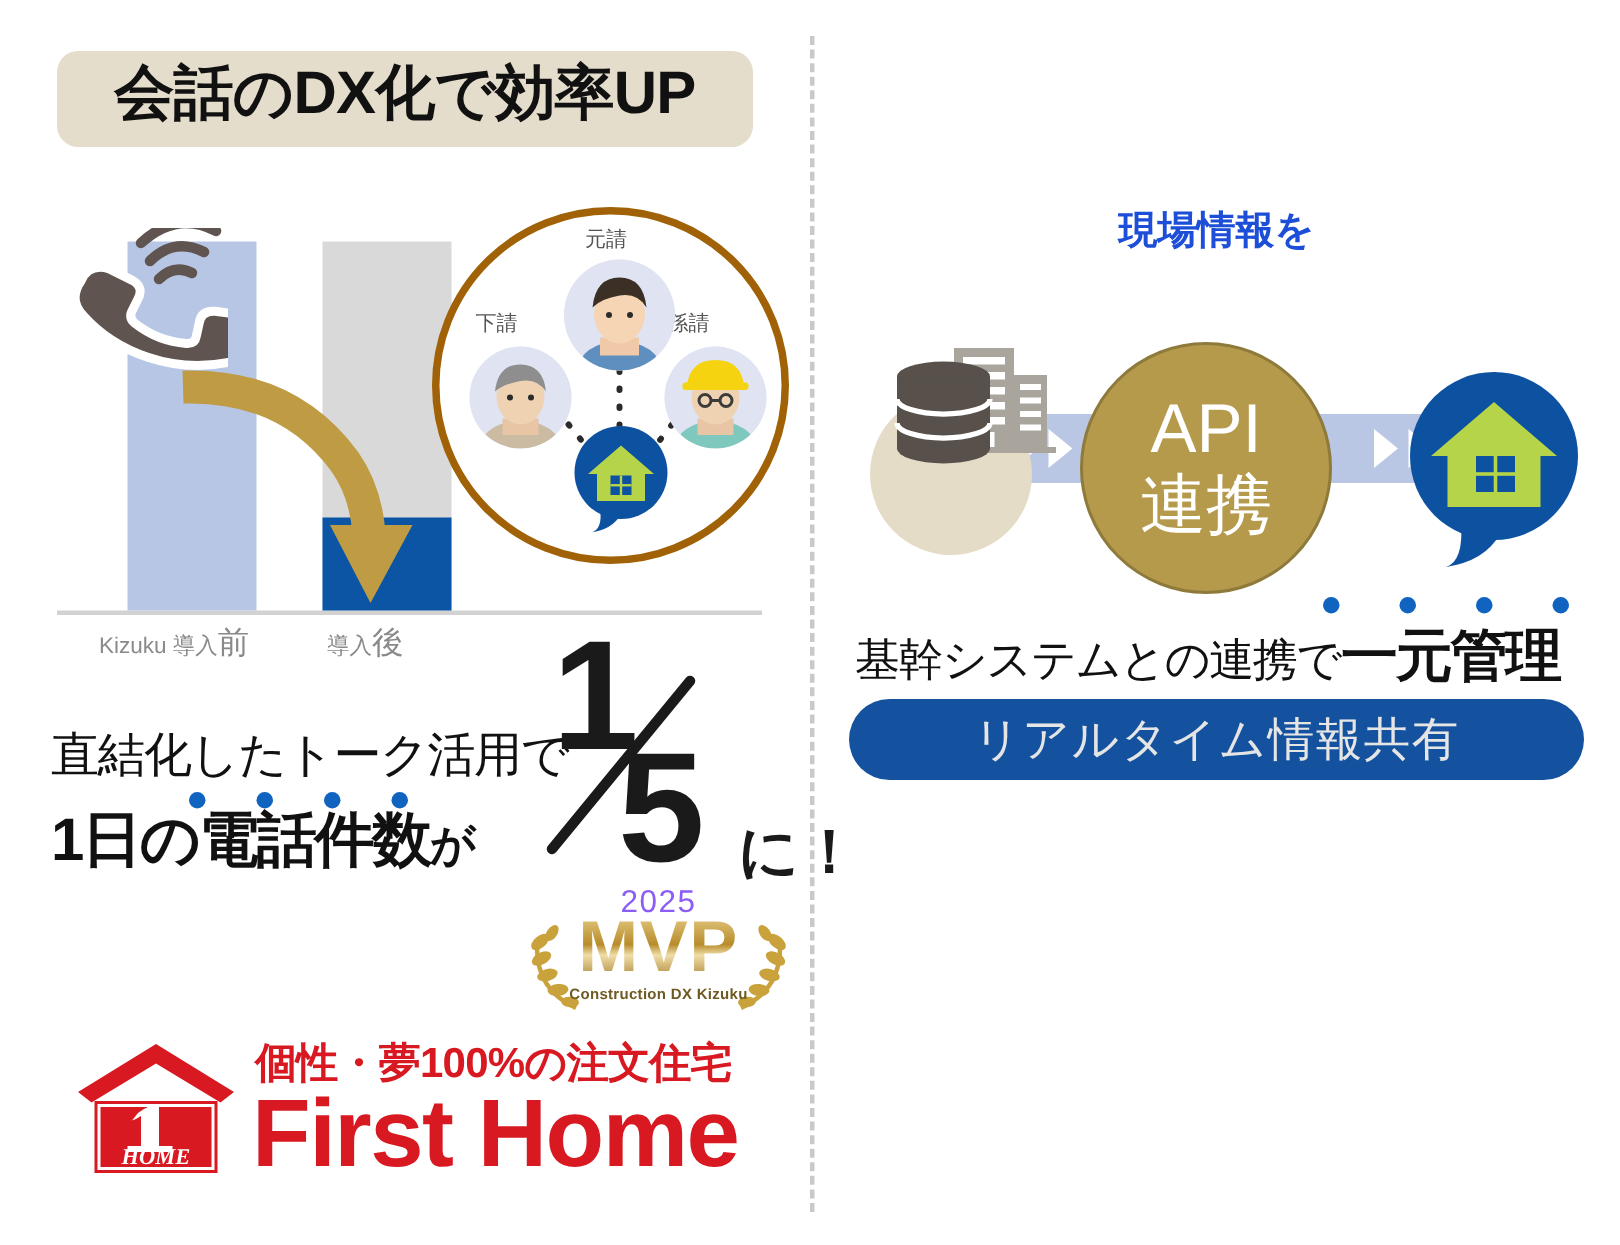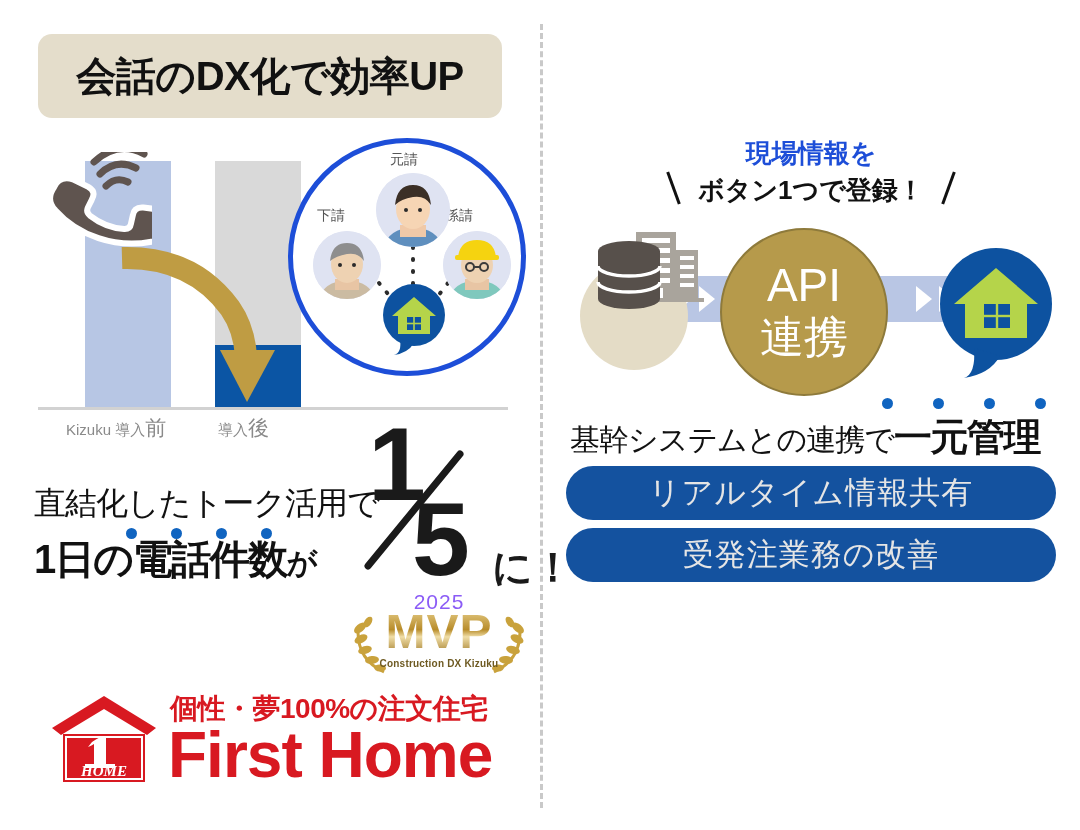--- a/index.html
+++ b/index.html
@@ -20,22 +20,22 @@
 
   .panel { position: absolute; top: 0; width: 540px; height: 830px; }
   .panel-left { left: 0; }
   .panel-right { left: 540px; }
 
   
   .header-pill {
     position: absolute; top: 34px;
     background: #e4ddcb;
     border-radius: 14px;
-    height: 84px;
-    display: flex; align-items: center; justify-content: center;
+    height: 64px;
+    display: flex; justify-content: center;
     padding: 0 22px;
   }
   .header-pill span {
     font-size: 40px; font-weight: 700; color: #111111;
     letter-spacing: -0.5px; white-space: nowrap;
   }
   .panel-left .header-pill { left: 38px; width: 464px; }
   .panel-right .header-pill { left: 42px; width: 458px; }
 
   
@@ -62,21 +62,21 @@
   
   .phone-icon { position: absolute; left: 42px; top: 152px; width: 110px; height: 115px; }
 
   
   .gold-arrow { position: absolute; left: 120px; top: 218px; width: 200px; height: 200px; }
 
   
   .network-circle {
     position: absolute; left: 288px; top: 138px;
     width: 238px; height: 238px;
-    border: 5px solid #1d4ed8; border-radius: 50%;
+    border: 5px solid #a16207; border-radius: 50%;
     background: #ffffff;
   }
   .avatar {
     position: absolute; border-radius: 50%; overflow: hidden;
     background: #dfe3f2;
   }
   .avatar-top   { left: 83px; top: 30px;  width: 74px; height: 74px; }
   .avatar-left  { left: 20px; top: 88px;  width: 68px; height: 68px; }
   .avatar-right { left: 150px; top: 88px; width: 68px; height: 68px; }
   .avatar-cap {
@@ -360,25 +360,20 @@
       <div class="fh-tag">個性・夢100%の注文住宅</div>
       <div class="fh-name">First Home</div>
     </div>
   </div>
 
   <div class="panel panel-right">
 
 
     <div class="callout">
       <div class="callout-l1">現場情報を</div>
-      <div class="callout-l2">
-        <span class="slash-left"></span>
-        <span>ボタン1つで登録！</span>
-        <span class="slash-right"></span>
-      </div>
     </div>
 
     <div class="flow">
       <div class="flow-band"></div>
       <div class="arrows arrows-1">
           <i></i>
           <i></i>
         </div>
       <div class="arrows arrows-2">
           <i></i>
@@ -436,18 +431,15 @@
           <i></i>
           <i></i>
           <i></i>
         </div>
       <span>基幹システムとの連携で</span><b>一元管理</b>
     </div>
 
     <div class="pill pill-1">
       <span>リアルタイム情報共有</span>
     </div>
-    <div class="pill pill-2">
-      <span>受発注業務の改善</span>
-    </div>
 
   </div>
 </div>
 
 </body></html>

